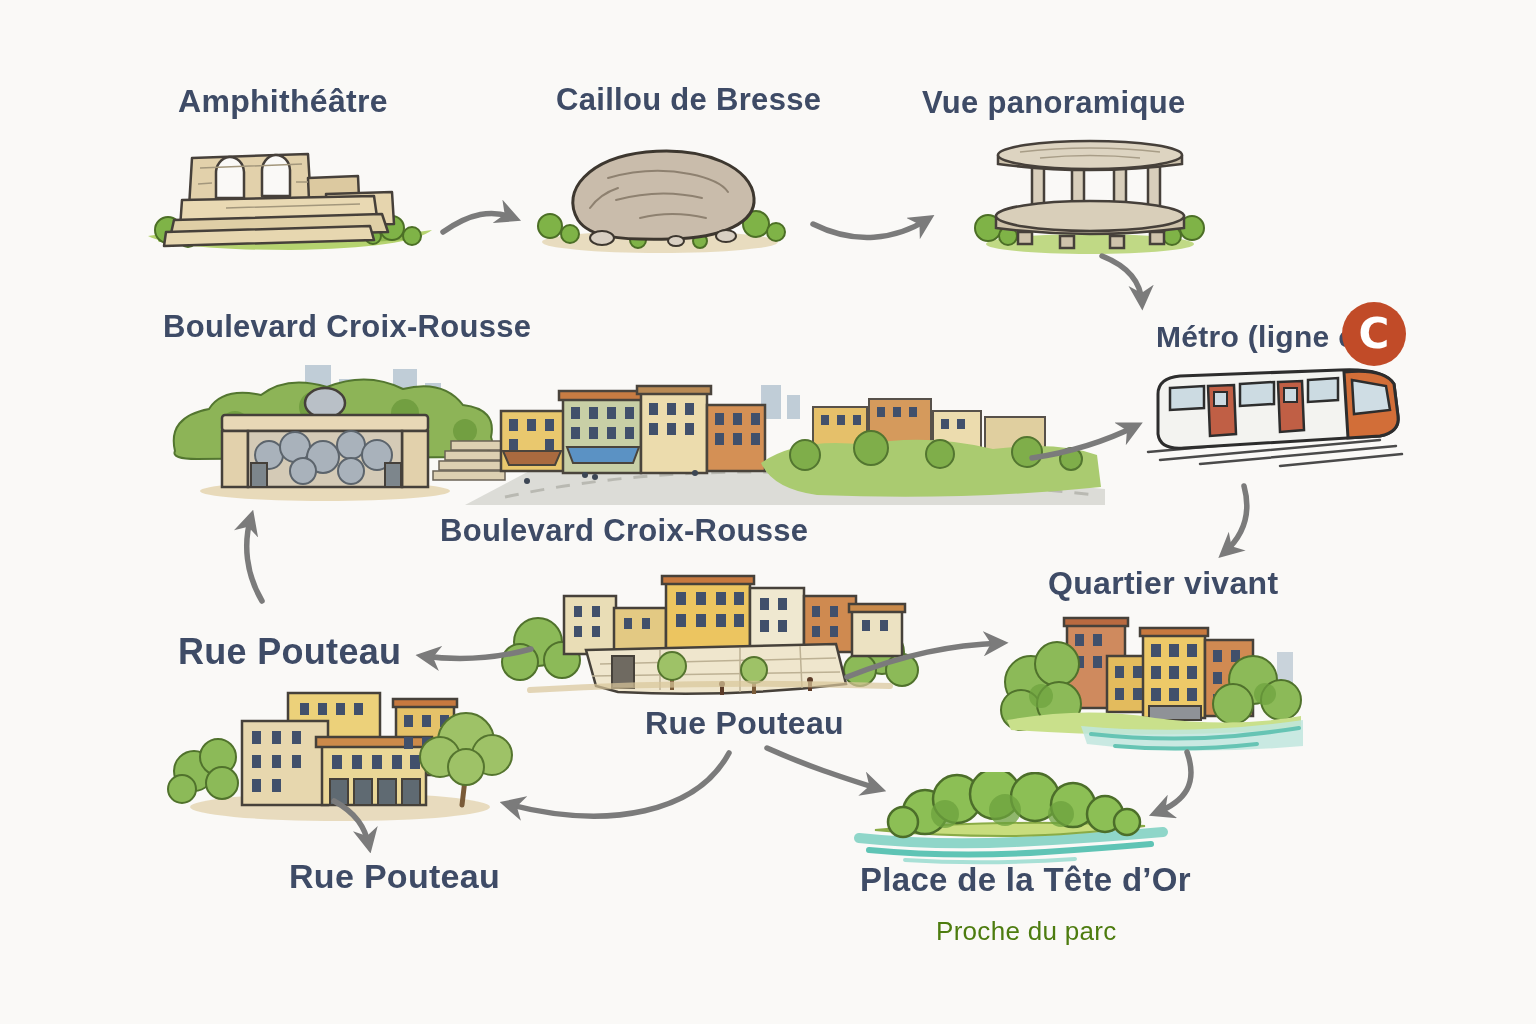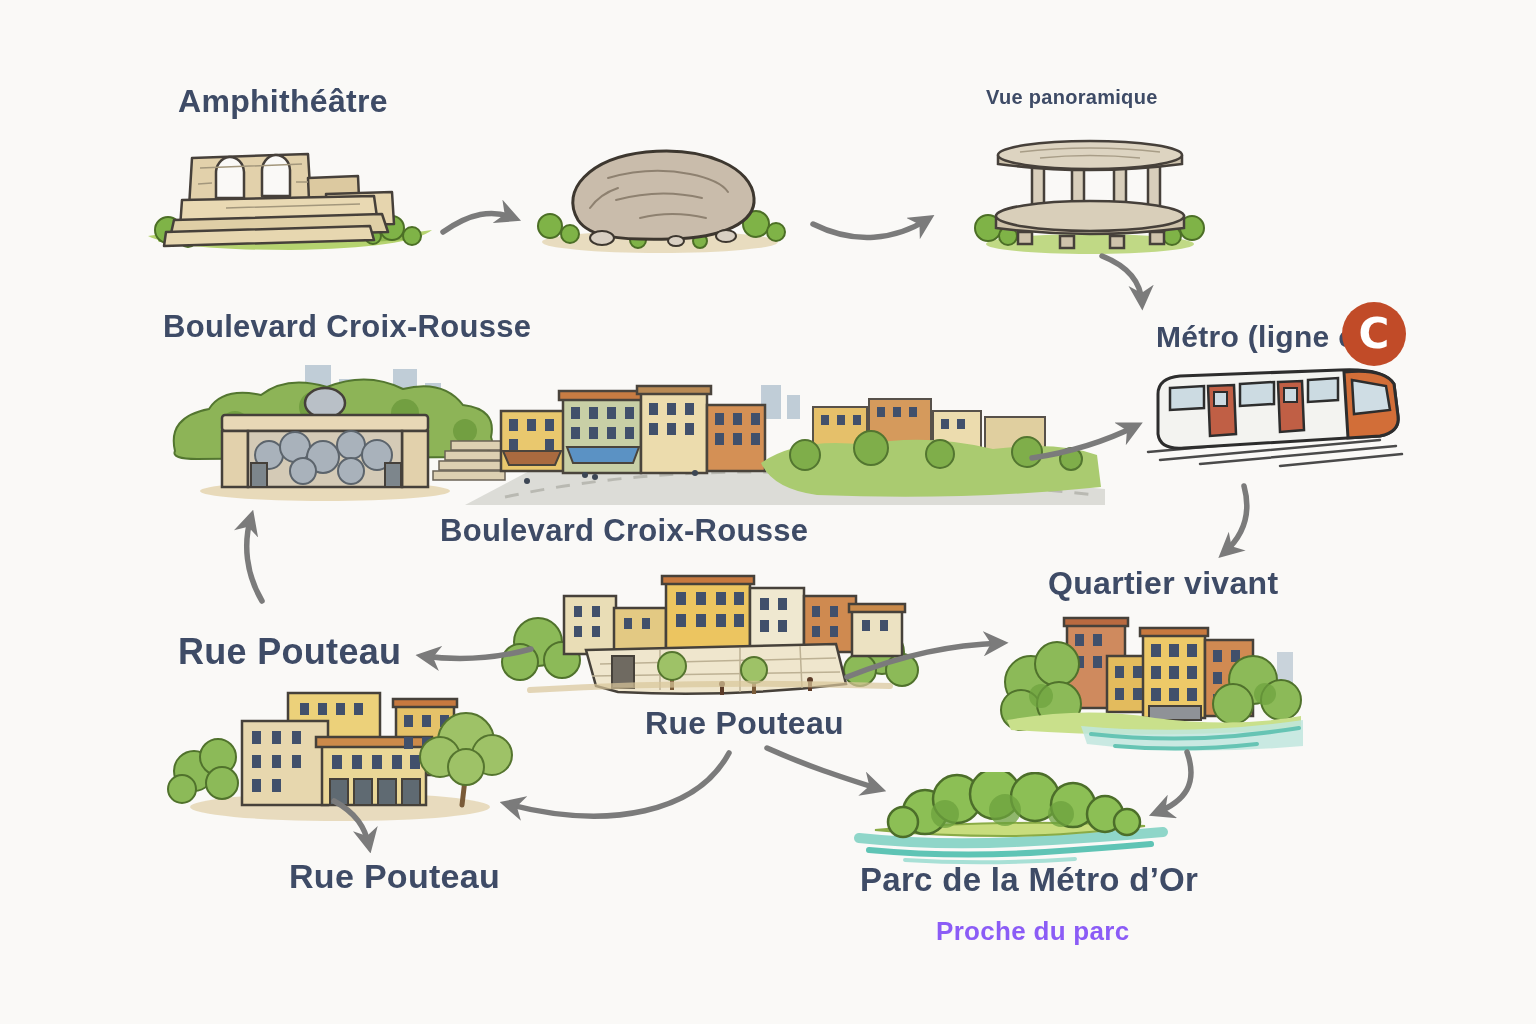--- a/index.html
+++ b/index.html
@@ -6,51 +6,52 @@
   .canvas{
     position:relative;width:1536px;height:1024px;margin:0 auto;
     background:#faf9f7;overflow:hidden;
     font-family:"Liberation Sans","DejaVu Sans",sans-serif;
   }
   .label{
     position:absolute;color:#3e4b66;font-weight:600;letter-spacing:.3px;
     white-space:nowrap;line-height:1.1;
   }
   .sublabel{
-    position:absolute;color:#8b5cf6;font-weight:700;letter-spacing:.3px;white-space:nowrap;
+    position:absolute;color:#4d7c0f;font-weight:400;letter-spacing:.3px;white-space:nowrap;
   }
   .illus{position:absolute;}
   .badge{
     position:absolute;left:1342px;top:302px;width:64px;height:64px;border-radius:50%;
     background:#c14b28;display:flex;align-items:center;justify-content:center;
   }
   .badge span{
     color:#ffffff;font-weight:700;font-size:42px;line-height:1;
     font-family:"DejaVu Sans","Liberation Sans",sans-serif;
   }
   .arrows{position:absolute;left:0;top:0;pointer-events:none;}
 </style>
 </head>
 <body>
 
 <div class="canvas">
 
   <div class="label" style="left:178px;top:84px;font-size:32px">Amphithéâtre</div>
-  <div class="label" style="left:986px;top:86px;font-size:20px">Vue panoramique</div>
+  <div class="label" style="left:556px;top:83px;font-size:31px">Caillou de Bresse</div>
+  <div class="label" style="left:922px;top:86px;font-size:31px">Vue panoramique</div>
   <div class="label" style="left:163px;top:310px;font-size:31px">Boulevard Croix-Rousse</div>
   <div class="label" style="left:1156px;top:320px;font-size:30px">Métro (ligne c</div>
   <div class="badge">
     <span>C</span>
   </div>
   <div class="label" style="left:440px;top:514px;font-size:31px">Boulevard Croix-Rousse</div>
   <div class="label" style="left:1048px;top:566px;font-size:32px">Quartier vivant</div>
   <div class="label" style="left:178px;top:632px;font-size:36px">Rue Pouteau</div>
   <div class="label" style="left:645px;top:706px;font-size:32px">Rue Pouteau</div>
   <div class="label" style="left:289px;top:858px;font-size:34px">Rue Pouteau</div>
-  <div class="label" style="left:860px;top:862px;font-size:33px">Parc de la Métro d’Or</div>
+  <div class="label" style="left:860px;top:862px;font-size:33px">Place de la Tête d’Or</div>
   <div class="sublabel" style="left:936px;top:916px;font-size:26px">Proche du parc</div>
 
   <div class="illus" style="left:130px;top:128px">
     <svg width="320" height="130" viewBox="0 0 320 130">
       <path d="M18,108 Q90,96 160,104 Q240,112 302,102 Q280,120 160,122 Q45,122 18,108 Z" fill="#b5d36f"></path>
       <path d="M30,112 Q100,104 180,110 Q250,114 290,108" fill="none" stroke="#8fb84e" stroke-width="4" stroke-linecap="round"></path>
       <g fill="#7fb347" stroke="#4c6f26" stroke-width="2">
         <circle cx="38" cy="102" r="13"></circle>
           <circle cx="58" cy="110" r="9"></circle>
         <circle cx="262" cy="100" r="12"></circle>

